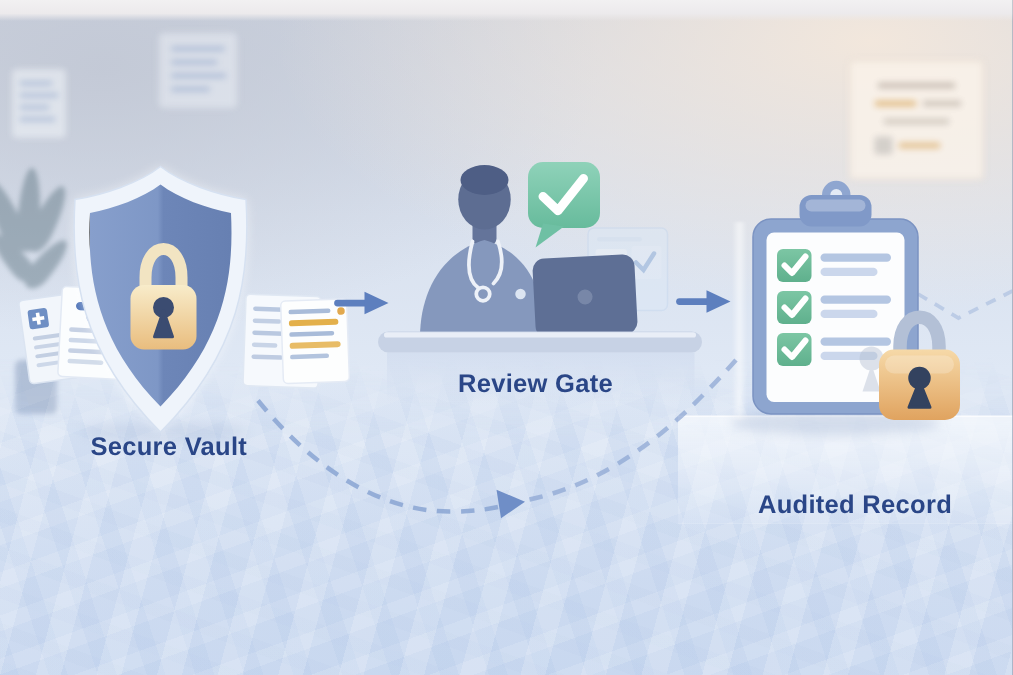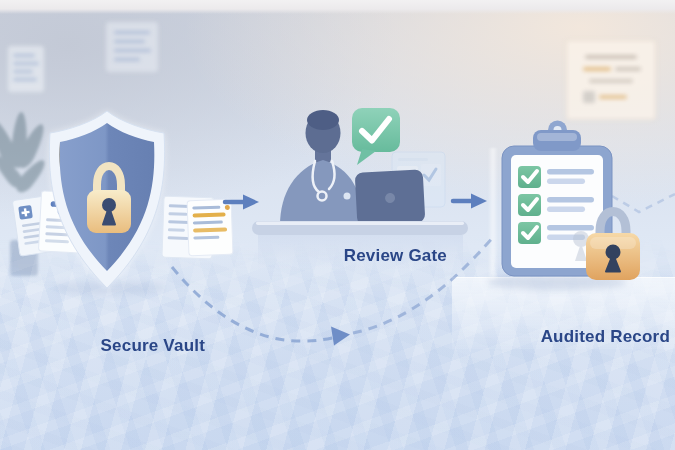--- a/index.html
+++ b/index.html
@@ -44,24 +44,24 @@
     background:linear-gradient(90deg, rgba(255,255,255,0), rgba(255,255,255,.55), rgba(255,255,255,0));
   }
   .desk-front{
     position:absolute;left:258px;top:235px;width:205px;height:34px;
     background:linear-gradient(180deg, rgba(204,216,237,.55), rgba(204,216,237,0));
   }
   
   svg.fig{position:absolute;left:0;top:0;}
   
   .node-label{
-    position:absolute;text-align:right;font-size:17px;font-weight:600;
+    position:absolute;text-align:center;font-size:17px;font-weight:600;
     letter-spacing:.2px;color:#2a4687;
   }
-  .lbl-vault{left:20px;top:288px;width:185px;margin-top:48px;}
+  .lbl-vault{left:20px;top:288px;width:185px;}
   .lbl-review{left:267px;top:246px;width:180px;}
   .lbl-audit{left:470px;top:291px;width:200px;margin-top:36px;}
 </style>
 </head>
 <body>
 
 <div class="stage">
 
   <div class="poster poster-l1">
     <i style="top:8px;width:60%"></i>

